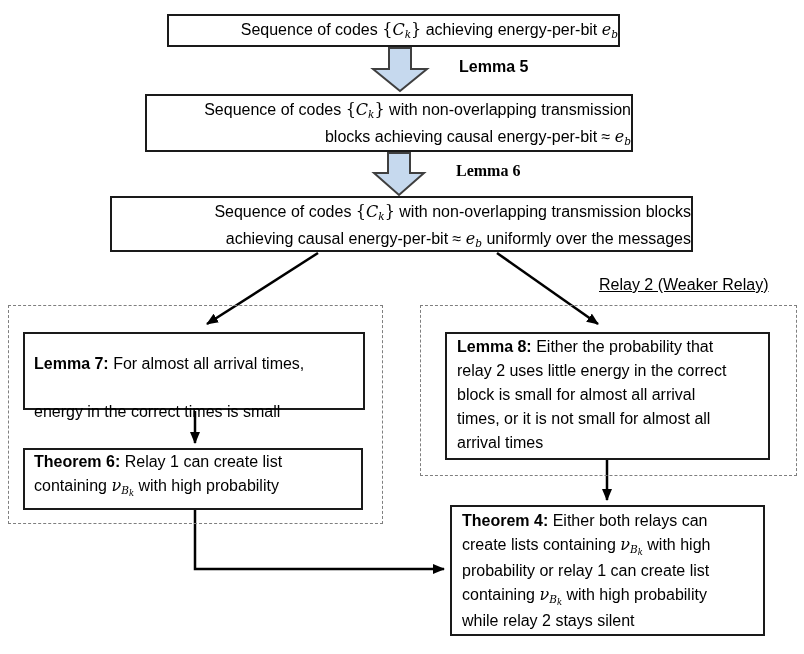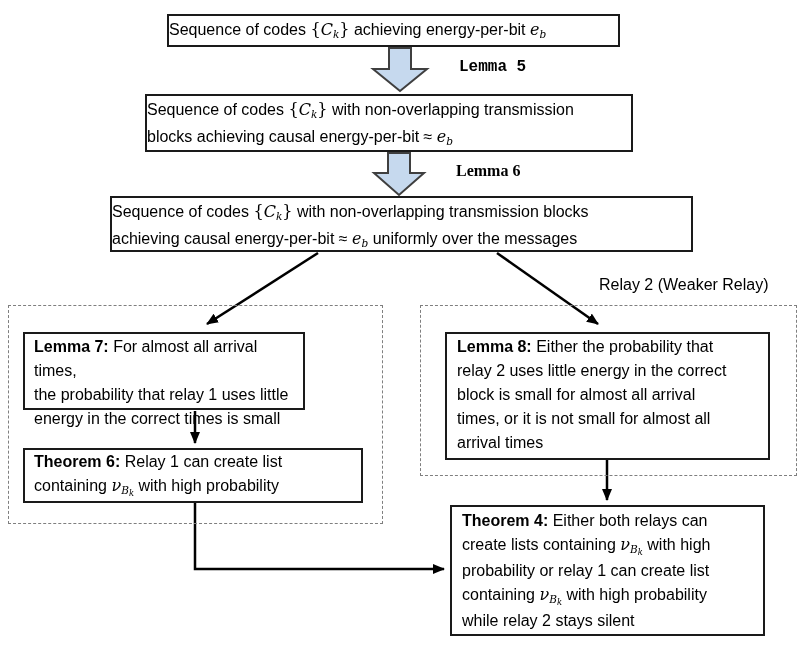--- a/index.html
+++ b/index.html
@@ -12,21 +12,21 @@
     color:var(--text,#000);
     overflow:hidden;
   }
   .node{
     position:absolute;
     box-sizing:border-box;
     border:2.5px solid var(--box-border,#1a1a1a);
     background:#fff;
     line-height:24px;
   }
-  .node.center{text-align:left;}
+  .node.center{text-align:right;}
   .group{
     position:absolute;
     box-sizing:border-box;
     border:1.5px dashed var(--dashed-border,#808080);
     background:transparent;
   }
   .label{
     position:absolute;
     white-space:nowrap;
   }
@@ -69,34 +69,34 @@
 
     <line class="connector" x1="195" y1="411" x2="195" y2="443" marker-end="url(#ah)"></line>
 
     <line class="connector" x1="607" y1="459" x2="607" y2="500" marker-end="url(#ah)"></line>
 
     <polyline class="connector" points="195,503 195,569 444,569" marker-end="url(#ah)"></polyline>
   </svg>
 
   <div class="node center" style="left:167px;top:14px;width:453px;height:33px;line-height:27px;"><span class="r-p">Sequence of codes </span><span class="r-mu">{</span><span class="r-m">C</span><span class="r-ms">k</span><span class="r-mu">}</span><span class="r-p"> achieving energy-per-bit </span><span class="r-m">e</span><span class="r-ms">b</span></div>
 
-  <div class="label bold" style="left:459px;top:58px;font-family:Liberation Mono, monospace;">Lemma 5</div>
+  <div class="label bold" style="left:459px;top:58px;">Lemma 5</div>
 
   <div class="node center" style="left:145px;top:94px;width:488px;height:58px;line-height:26px;padding-top:1px;"><span class="r-p">Sequence of codes </span><span class="r-mu">{</span><span class="r-m">C</span><span class="r-ms">k</span><span class="r-mu">}</span><span class="r-p"> with non-overlapping transmission</span><br><span class="r-p">blocks achieving causal energy-per-bit ≈ </span><span class="r-m">e</span><span class="r-ms">b</span></div>
 
   <div class="label bold" style="left:456px;top:162px;font-family:Liberation Serif, serif;">Lemma 6</div>
 
   <div class="node center" style="left:110px;top:196px;width:583px;height:56px;line-height:25px;padding-top:1px;"><span class="r-p">Sequence of codes </span><span class="r-mu">{</span><span class="r-m">C</span><span class="r-ms">k</span><span class="r-mu">}</span><span class="r-p"> with non-overlapping transmission blocks</span><br><span class="r-p">achieving causal energy-per-bit ≈ </span><span class="r-m">e</span><span class="r-ms">b</span><span class="r-p"> uniformly over the messages</span></div>
 
-  <div class="label" style="left:599px;top:276px;">Relay 2 (Weaker Relay)</div>
+  <div class="label" style="left:599px;top:276px;text-decoration:underline;">Relay 2 (Weaker Relay)</div>
 
   <div class="group" style="left:8px;top:305px;width:375px;height:219px;"></div>
   <div class="group" style="left:420px;top:305px;width:377px;height:171px;"></div>
 
-  <div class="node" style="left:23px;top:332px;width:282px;height:78px;padding:1px 9px;line-height:24px;"><span class="r-b">Lemma 7:</span><span class="r-p"> For almost all arrival times,</span><br><span class="r-p">the probability that relay 1 uses little</span><br><span class="r-p">energy in the correct times is small</span></div>
+  <div class="node" style="left:23px;top:332px;width:342px;height:78px;padding:18px 9px;line-height:24px;"><span class="r-b">Lemma 7:</span><span class="r-p"> For almost all arrival times,</span><br><br><span class="r-p">energy in the correct times is small</span></div>
 
-  <div class="node" style="left:23px;top:448px;width:340px;height:55px;padding:0 9px;line-height:24px;"><span class="r-b">Theorem 6:</span><span class="r-p"> Relay 1 can create list</span><br><span class="r-p">containing </span><span class="r-m">ν</span><span class="r-ms">B</span><span class="r-mss">k</span><span class="r-p">  with high probability</span></div>
+  <div class="node" style="left:23px;top:448px;width:340px;height:62px;padding:0 9px;line-height:24px;"><span class="r-b">Theorem 6:</span><span class="r-p"> Relay 1 can create list</span><br><span class="r-p">containing </span><span class="r-m">ν</span><span class="r-ms">B</span><span class="r-mss">k</span><span class="r-p">  with high probability</span></div>
 
   <div class="node" style="left:445px;top:332px;width:325px;height:128px;padding:1px 10px;line-height:24px;"><span class="r-b">Lemma 8:</span><span class="r-p"> Either the probability that</span><br><span class="r-p">relay 2 uses little energy in the correct</span><br><span class="r-p">block is small for almost all arrival</span><br><span class="r-p">times, or it is not small for almost all</span><br><span class="r-p">arrival times</span></div>
 
   <div class="node" style="left:450px;top:505px;width:315px;height:131px;padding:2px 10px;line-height:24px;"><span class="r-b">Theorem 4:</span><span class="r-p"> Either both relays can</span><br><span class="r-p">create lists containing </span><span class="r-m">ν</span><span class="r-ms">B</span><span class="r-mss">k</span><span class="r-p"> with high</span><br><span class="r-p">probability or relay 1 can create list</span><br><span class="r-p">containing </span><span class="r-m">ν</span><span class="r-ms">B</span><span class="r-mss">k</span><span class="r-p"> with high probability</span><br><span class="r-p">while relay 2 stays silent</span></div>
 
 </div>
 
 </body></html>

